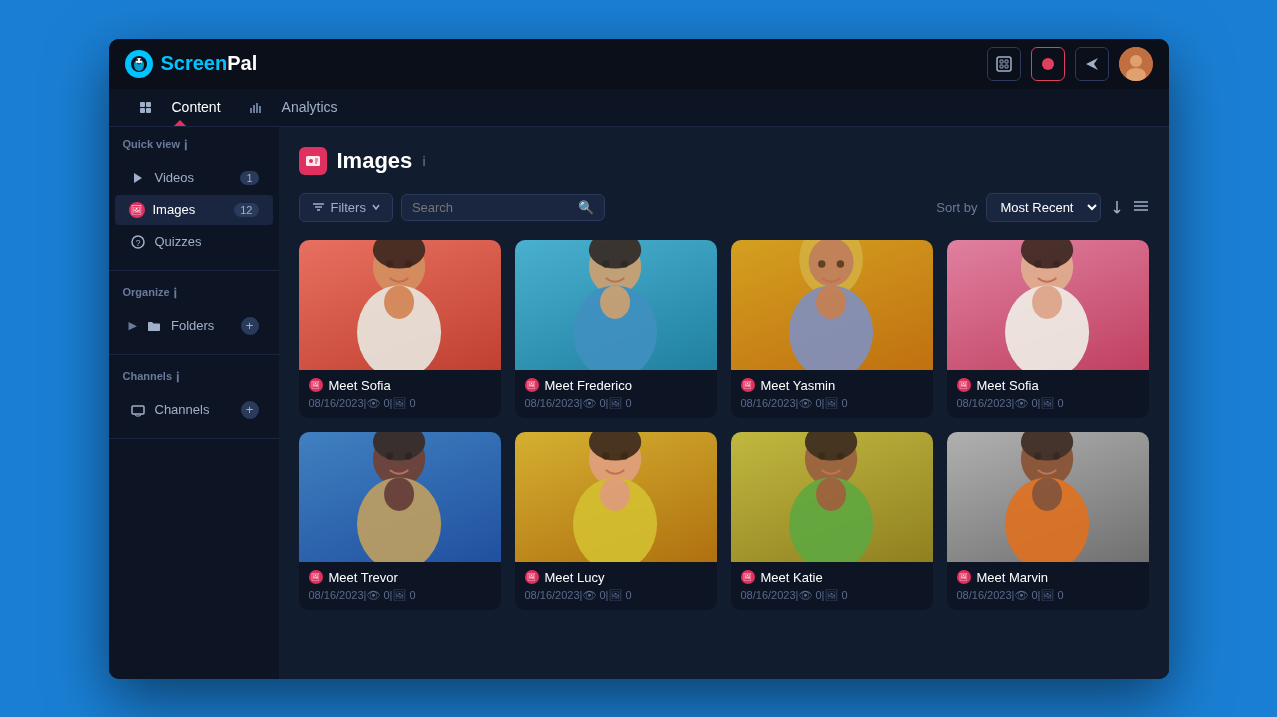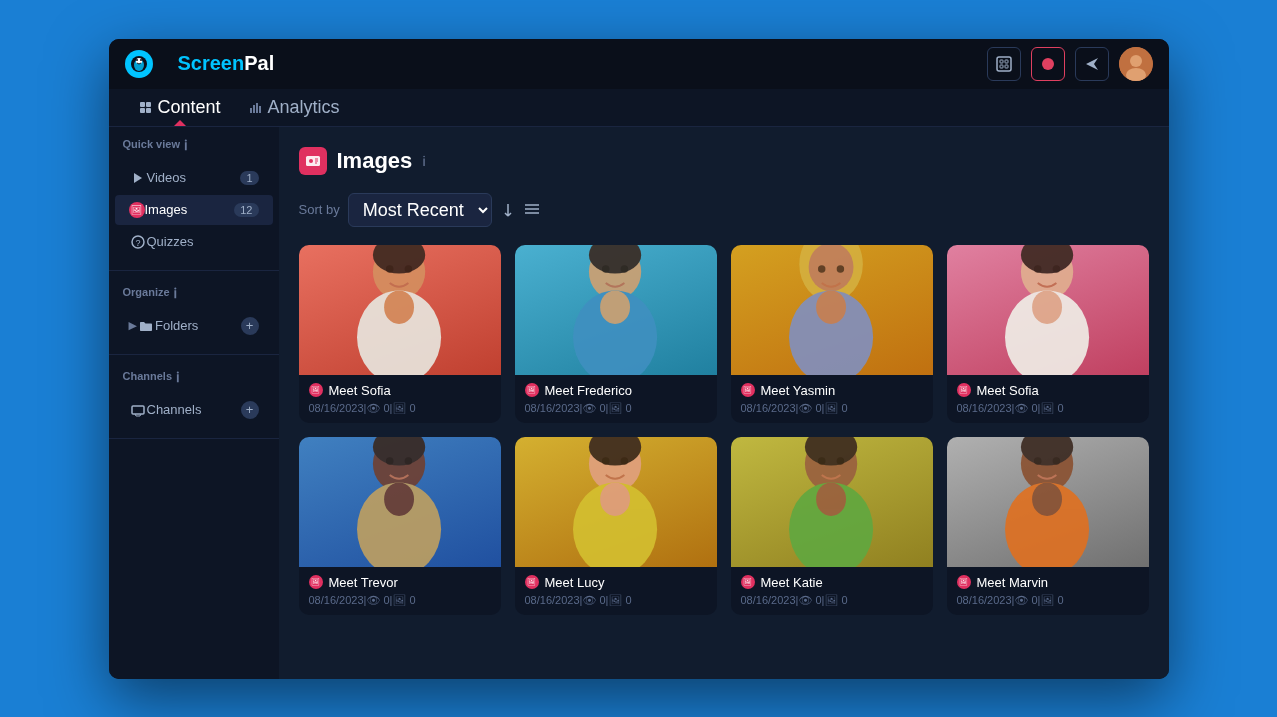--- a/index.html
+++ b/index.html
@@ -27,21 +27,21 @@
       height: 50px;
       display: flex;
       align-items: center;
       justify-content: space-between;
       padding: 0 16px;
       flex-shrink: 0;
     }
     .logo-area {
       display: flex;
       align-items: center;
-      gap: 25px;
+      gap: 8px;
       justify-content: space-between;
     }
     .logo-text {
       color: white;
       font-size: 20px;
       font-weight: 700;
     }
     .logo-text span { color: #00c4ff; }
     .logo-icon {
       width: 28px;
@@ -92,25 +92,25 @@
       height: 38px;
       display: flex;
       align-items: center;
       padding: 0 16px;
       border-bottom: 1px solid #1a2540;
       flex-shrink: 0;
     }
     .nav-tab {
       display: flex;
       align-items: center;
-      gap: 6px;
+      gap: 20px;
       padding: 0 14px;
       height: 38px;
       color: #a0b0c8;
-      font-size: 18px;
+      font-size: 14px;
       cursor: pointer;
       position: relative;
     }
     .nav-tab.active { color: white; }
     .nav-tab.active::after {
       content: '';
       position: absolute;
       bottom: 0;
       left: 50%;
       transform: translateX(-50%);
@@ -152,21 +152,21 @@
       cursor: pointer;
       color: #a0b0c8;
       font-size: 13px;
       border-radius: 4px;
       margin: 1px 6px;
     }
     .sidebar-item.active { background: #1a2540; color: white; }
     .sidebar-item-left {
       display: flex;
       align-items: center;
-      gap: 0;
+      gap: 8px;
     }
     .sidebar-item-icon {
       width: 18px;
       height: 18px;
       display: flex;
       align-items: center;
       justify-content: center;
       font-size: 13px;
     }
     .sidebar-item-icon.pink-bg {
@@ -285,21 +285,21 @@
       align-items: center;
       gap: 8px;
     }
     .sort-label { color: #6a7a9a; font-size: 13px; }
     .sort-select {
       background: #1a2540;
       border: 1px solid #2a3a5a;
       border-radius: 6px;
       padding: 5px 10px;
       color: white;
-      font-size: 18px;
+      font-size: 13px;
       cursor: pointer;
     }
     .sort-icons {
       display: flex;
       align-items: center;
       gap: 4px;
       color: #6a7a9a;
       font-size: 16px;
     }
     
@@ -539,20 +539,37 @@
             <rect x="1" y="3" width="14" height="10" rx="1.5" fill="white" opacity="0.9"></rect>
             <circle cx="6" cy="8" r="2" fill="#e03060"></circle>
             <path d="M10 6H13M10 8H13M10 10H12" stroke="#e03060" stroke-width="1"></path>
           </svg>
         </div>
         <h1 class="page-title">Images</h1>
         <span class="info-icon">ℹ</span>
       </div>
 
       <div class="filter-bar">
+        <div class="filter-left">
+          <div class="filter-btn">
+            <svg width="13" height="10" viewBox="0 0 13 10" fill="none">
+              <line x1="1" y1="2" x2="12" y2="2" stroke="#a0b0c8" stroke-width="1.5"></line>
+              <line x1="3" y1="5" x2="10" y2="5" stroke="#a0b0c8" stroke-width="1.5"></line>
+              <line x1="5" y1="8" x2="8" y2="8" stroke="#a0b0c8" stroke-width="1.5"></line>
+            </svg>
+            <span>Filters</span>
+            <svg width="8" height="6" viewBox="0 0 8 6" fill="none">
+              <path d="M1 1L4 5L7 1" stroke="#a0b0c8" stroke-width="1.5"></path>
+            </svg>
+          </div>
+          <div class="search-bar">
+            <input class="search-input" type="text" placeholder="Search" style="">
+            <span class="search-icon">🔍</span>
+          </div>
+        </div>
         <div class="filter-right">
           <span class="sort-label">Sort by</span>
           <select class="sort-select">
             <option>Most Recent</option>
             <option>Oldest</option>
             <option>Name</option>
           </select>
           <div class="sort-icons">
             <svg width="16" height="16" viewBox="0 0 16 16" fill="none">
               <path d="M8 2V14M8 14L5 11M8 14L11 11" stroke="#a0b0c8" stroke-width="1.5"></path>

